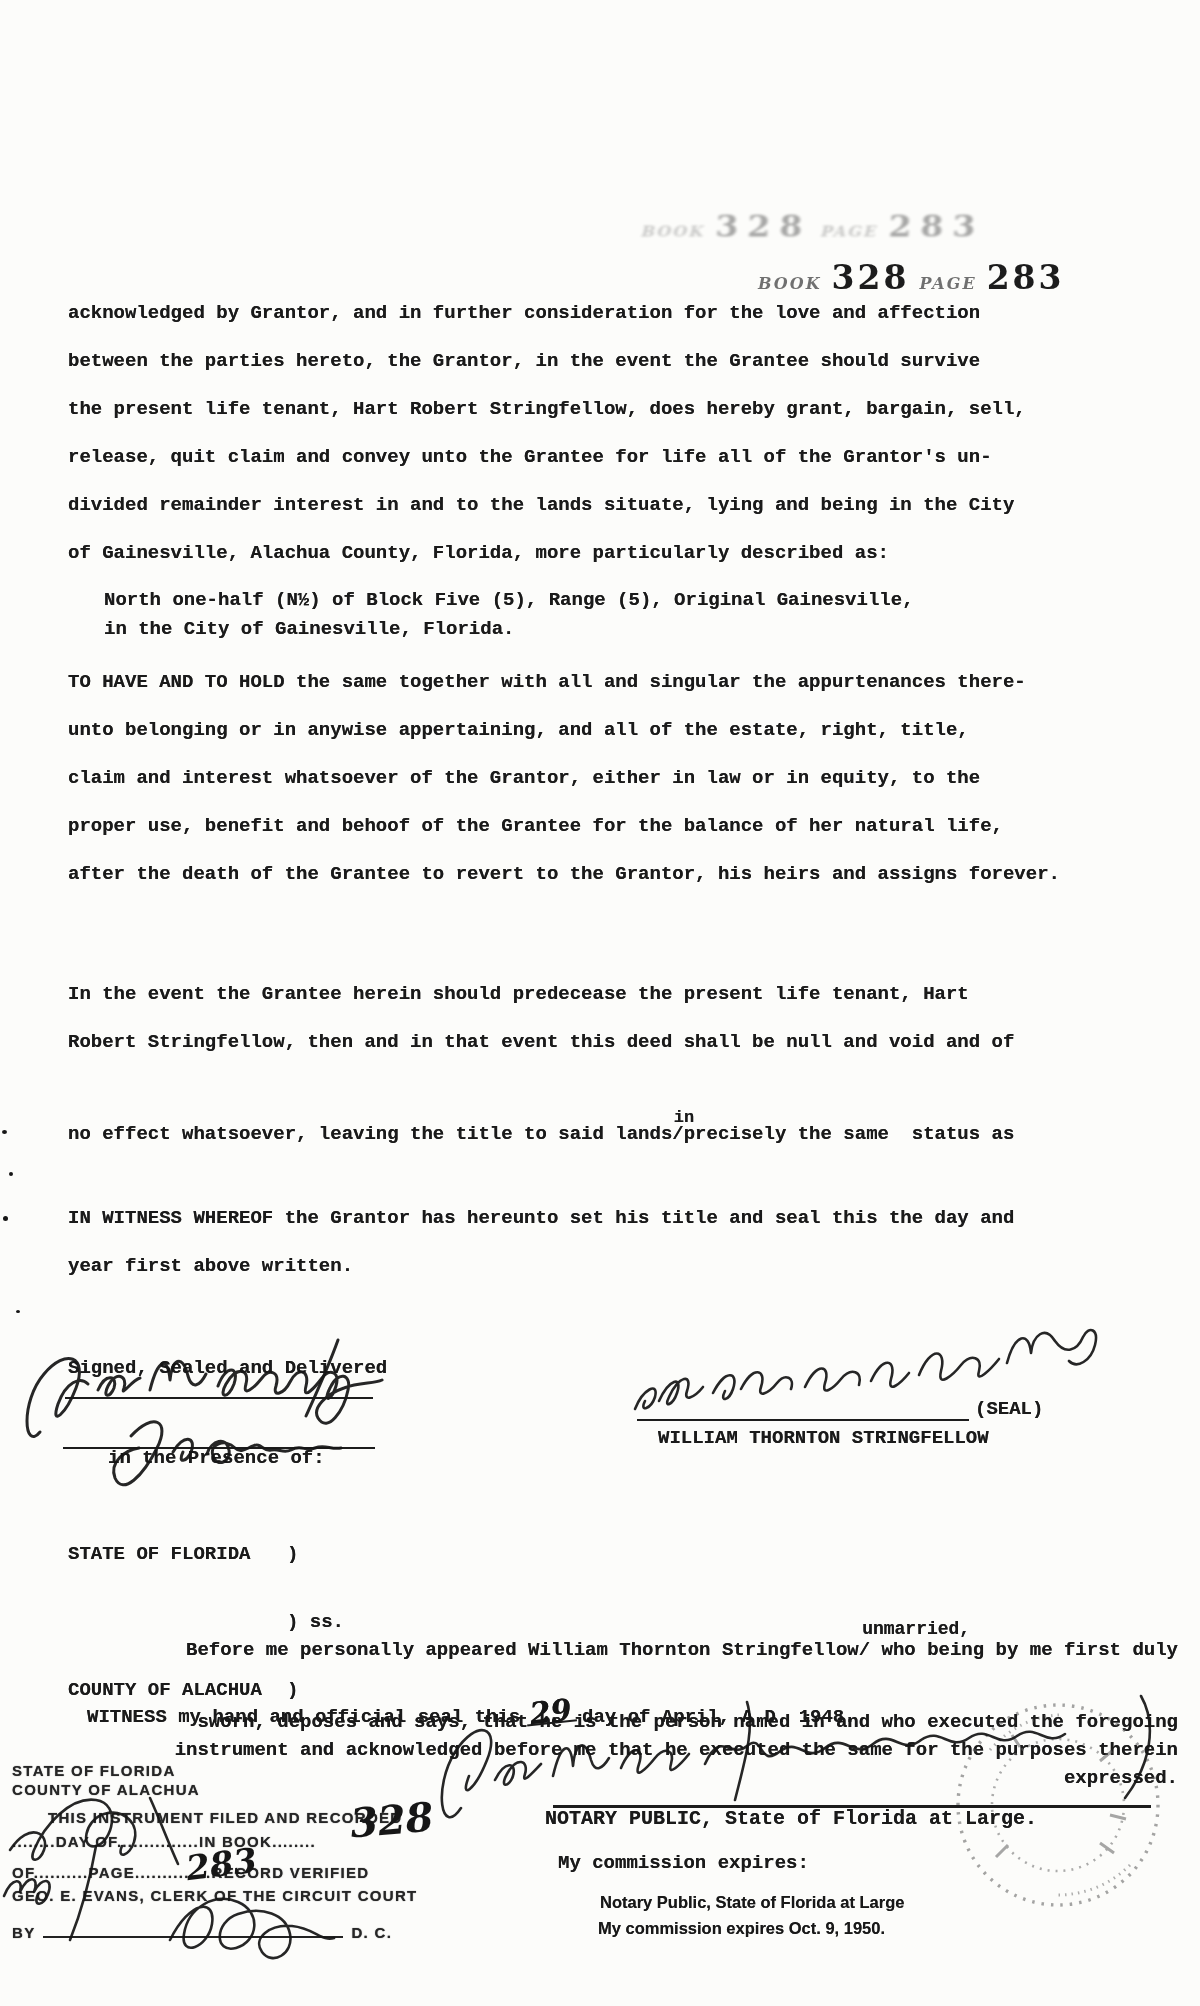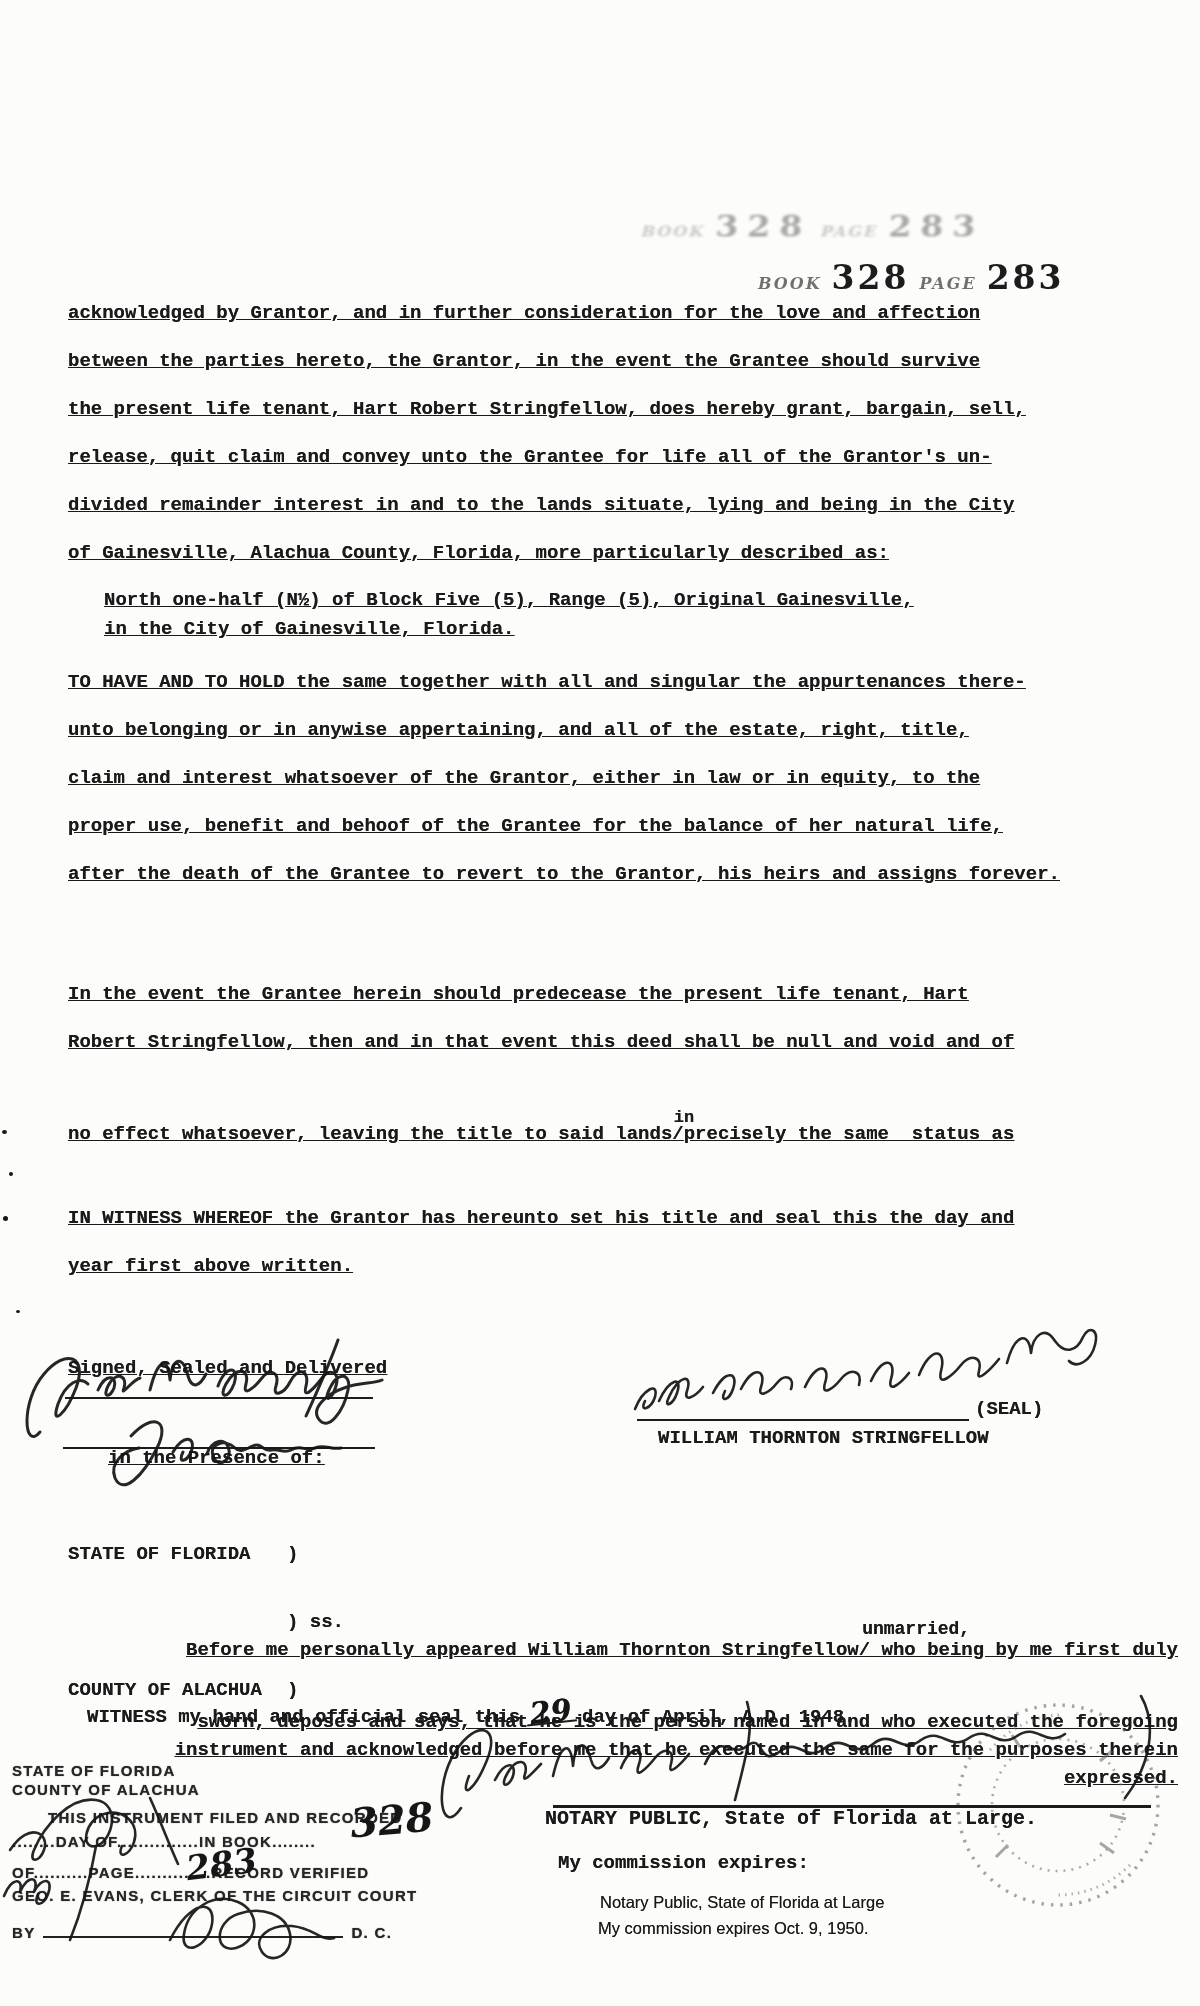--- a/index.html
+++ b/index.html
@@ -5,21 +5,21 @@
   html,body{margin:0;padding:0;background:#e8e8e6;}
   #page{position:relative;width:1200px;height:2006px;margin:0 auto;background:#fcfcfa;overflow:hidden;
         font-family:"Liberation Mono",monospace;color:#1a1a1a;}
   .abs{position:absolute;}
   
   .typed{font-family:"Liberation Mono",monospace;font-weight:700;font-size:19px;color:#1a1a1a;
          text-shadow:0 0 .4px rgba(10,10,10,.75);white-space:pre;}
   .dbl .line,.dbl div{line-height:48px;}
   .sgl .line,.sgl div{line-height:29px;}
   .ack .line,.ack div{line-height:28px;text-align:right;}
-  .line{white-space:pre;text-decoration:underline;}
+  .line{white-space:pre;}
   .raise{display:inline-block;width:0;overflow:visible;position:relative;top:-17px;left:-10px;
          font-size:17px;white-space:nowrap;}
   .raise2{display:inline-block;width:0;overflow:visible;position:relative;top:-21px;left:-8px;
           font-size:18px;white-space:nowrap;}
   
   .bookstamp{display:flex;align-items:baseline;gap:10px;font-family:"DejaVu Serif",serif;color:#1c1c1c;}
   .bookstamp .lbl{font-size:16px;font-weight:700;letter-spacing:2px;opacity:.62;filter:blur(.4px);font-style:italic;}
   .bookstamp .num{font-size:33px;font-weight:700;letter-spacing:3px;filter:blur(.3px);}
   .ghost{opacity:.38;filter:blur(1.4px);transform:skewX(-3deg) scaleY(.92);}
   .ghost .num{letter-spacing:9px;}
@@ -28,21 +28,21 @@
   .venue .nm{display:inline-block;width:219px;}
   
   .hand{font-family:"DejaVu Serif",serif;font-style:italic;font-weight:700;color:#161616;}
   .day-hand{font-size:30px;display:inline-block;transform:rotate(-6deg);border-bottom:2px solid #1c1c1c;
             padding:0 4px;margin:0 6px;line-height:20px;}
   
   .fstamp{font-family:"Liberation Sans",sans-serif;font-weight:700;font-size:15px;letter-spacing:1.3px;
           color:#262626;text-shadow:0 0 1px rgba(40,40,40,.8);white-space:pre;}
   .byblank{display:inline-block;width:300px;border-bottom:2px solid #222;height:14px;margin:0 8px;}
   
-  .rubber{font-family:"Liberation Sans",sans-serif;font-weight:400;font-size:16.5px;color:#181818;
+  .rubber{font-family:"Liberation Sans",sans-serif;font-weight:700;font-size:16.5px;color:#181818;
           text-shadow:0 0 .6px rgba(20,20,20,.7);white-space:pre;}
   .rule{background:#1c1c1c;height:2px;}
   .sig path{fill:none;stroke:#151515;stroke-width:3;stroke-linecap:round;stroke-linejoin:round;opacity:.93;}
   .sig.thin path{stroke-width:2.6;}
   .fleck{position:absolute;background:#161616;border-radius:50%;}
 </style>
 </head>
 <body>
 
 <div id="page">

